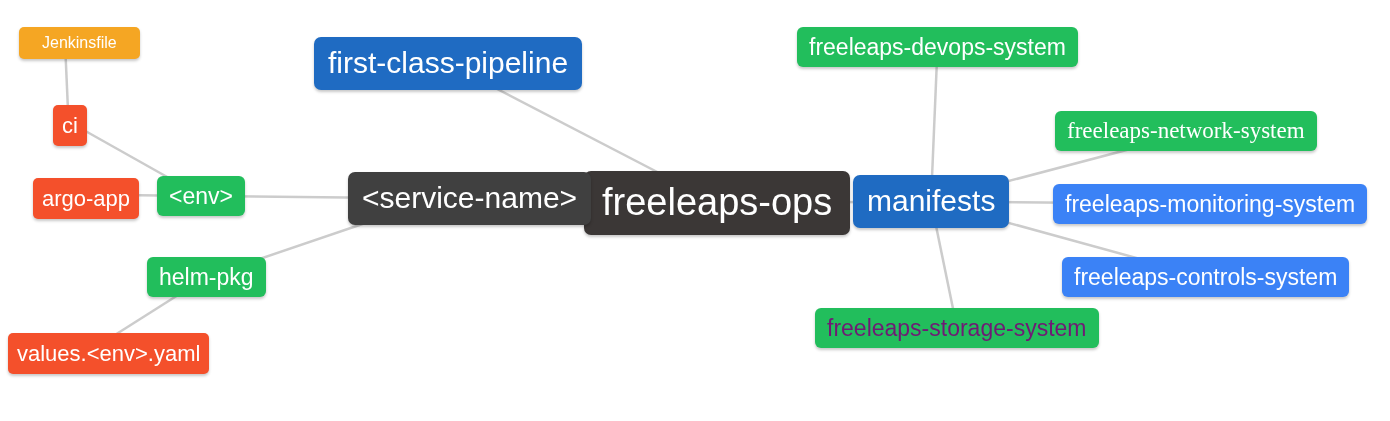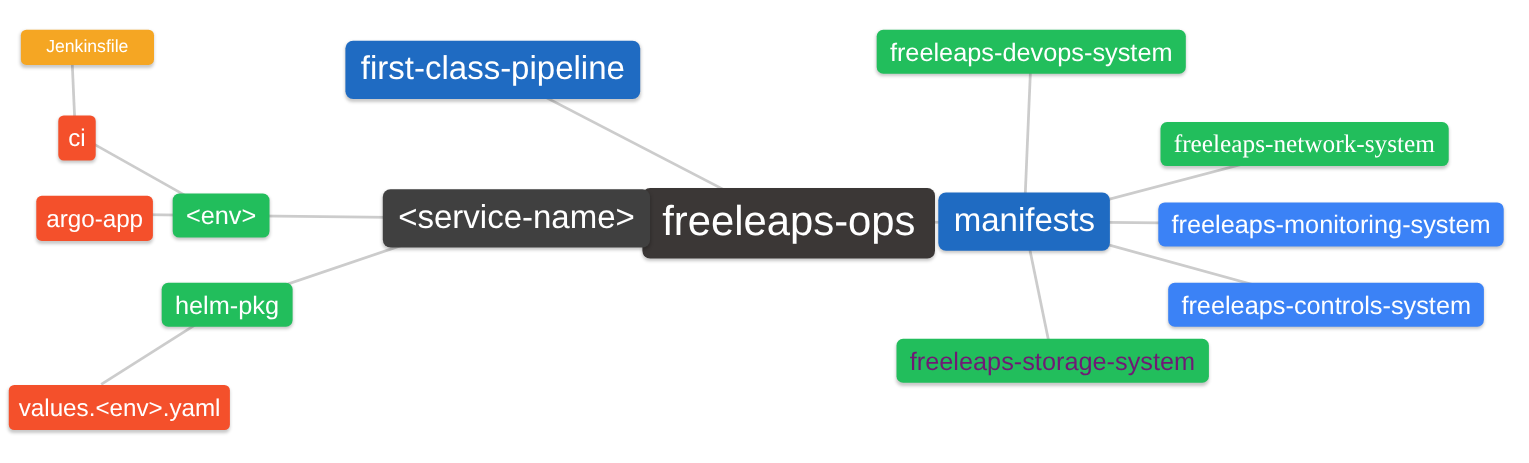--- a/index.html
+++ b/index.html
@@ -67,16 +67,16 @@
       <div class="node role-branch" style="left: 853px; top: 175px; background: rgb(31, 107, 194); color: rgb(255, 255, 255);"><span>manifests</span></div>
       <div class="node role-system" style="left: 157px; top: 176px; background: rgb(34, 190, 92); color: rgb(255, 255, 255);"><span>&lt;env&gt;</span></div>
       <div class="node role-system" style="left: 147px; top: 257px; background: rgb(34, 190, 92); color: rgb(255, 255, 255);"><span>helm-pkg</span></div>
       <div class="node role-system" style="left: 797px; top: 27px; background: rgb(34, 190, 92); color: rgb(255, 255, 255);"><span>freeleaps-devops-system</span></div>
       <div class="node role-system" style="left: 1055px; top: 111px; background: rgb(34, 190, 92); color: rgb(255, 255, 255); font-family: Liberation Serif, serif;"><span>freeleaps-network-system</span></div>
       <div class="node role-system" style="left: 1053px; top: 184px; background: #3b82f6; color: rgb(255, 255, 255);"><span>freeleaps-monitoring-system</span></div>
       <div class="node role-system" style="left: 1062px; top: 257px; background: #3b82f6; color: rgb(255, 255, 255);"><span>freeleaps-controls-system</span></div>
       <div class="node role-system" style="left: 815px; top: 308px; background: rgb(34, 190, 92); color: #701a75;"><span>freeleaps-storage-system</span></div>
       <div class="node role-component" style="left: 53px; top: 105px; background: rgb(244, 80, 43); color: rgb(255, 255, 255);"><span>ci</span></div>
       <div class="node role-component" style="left: 33px; top: 178px; background: rgb(244, 80, 43); color: rgb(255, 255, 255);"><span>argo-app</span></div>
-      <div class="node role-component" style="left: 8px; top: 333px; background: rgb(244, 80, 43); color: rgb(255, 255, 255); margin-top: 17px;"><span>values.&lt;env&gt;.yaml</span></div>
+      <div class="node role-component" style="left: 8px; top: 333px; background: rgb(244, 80, 43); color: rgb(255, 255, 255);"><span>values.&lt;env&gt;.yaml</span></div>
       <div class="node role-file" style="left: 19px; top: 27px; background: rgb(245, 166, 35); color: rgb(255, 255, 255);"><span>Jenkinsfile</span></div>
     </div>
 </div>
 
 </body></html>

